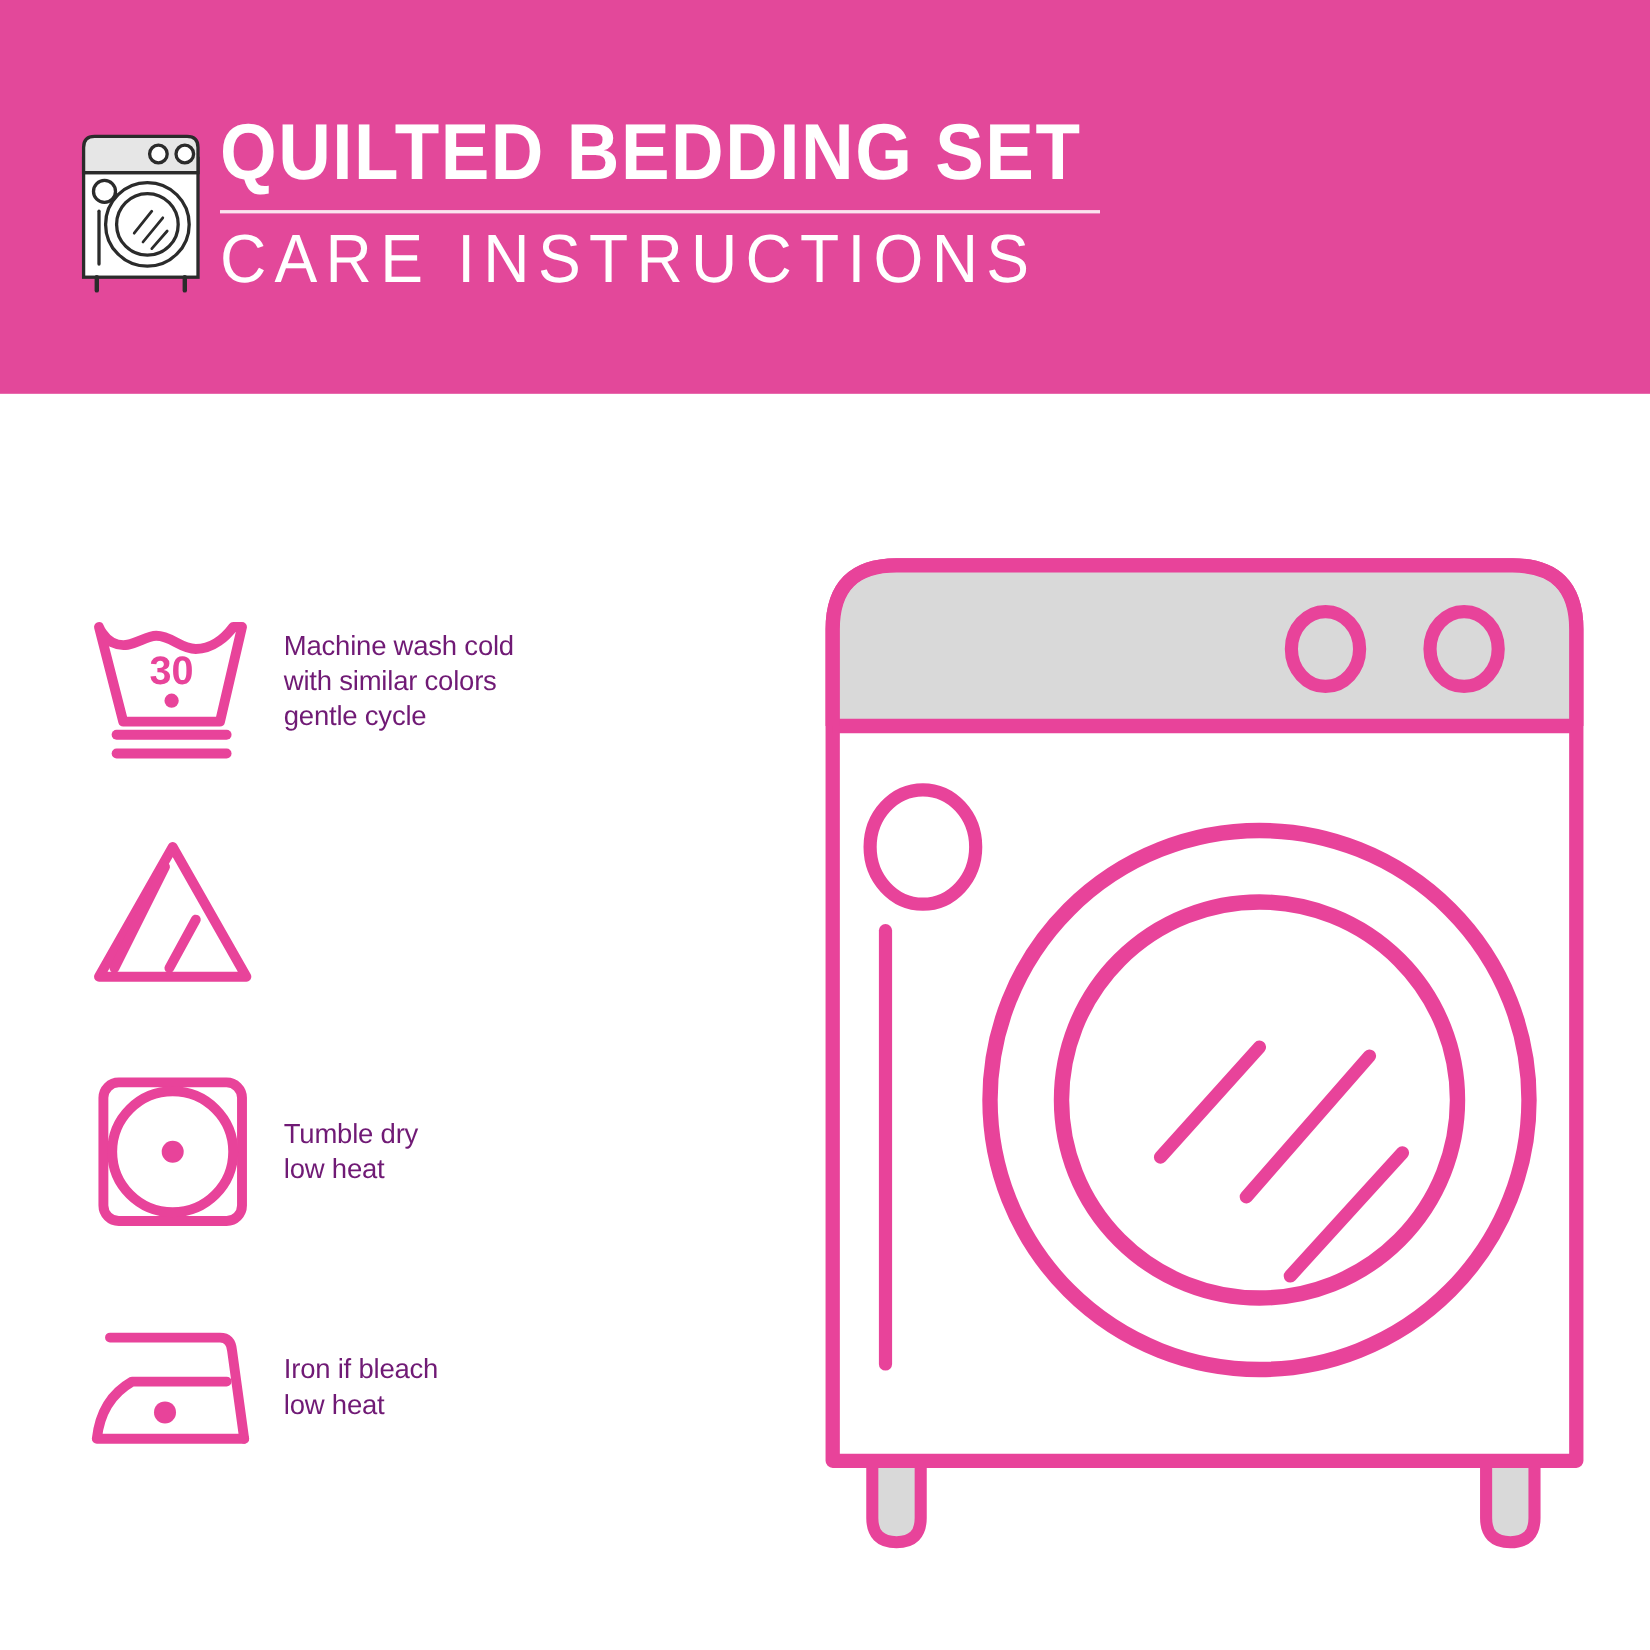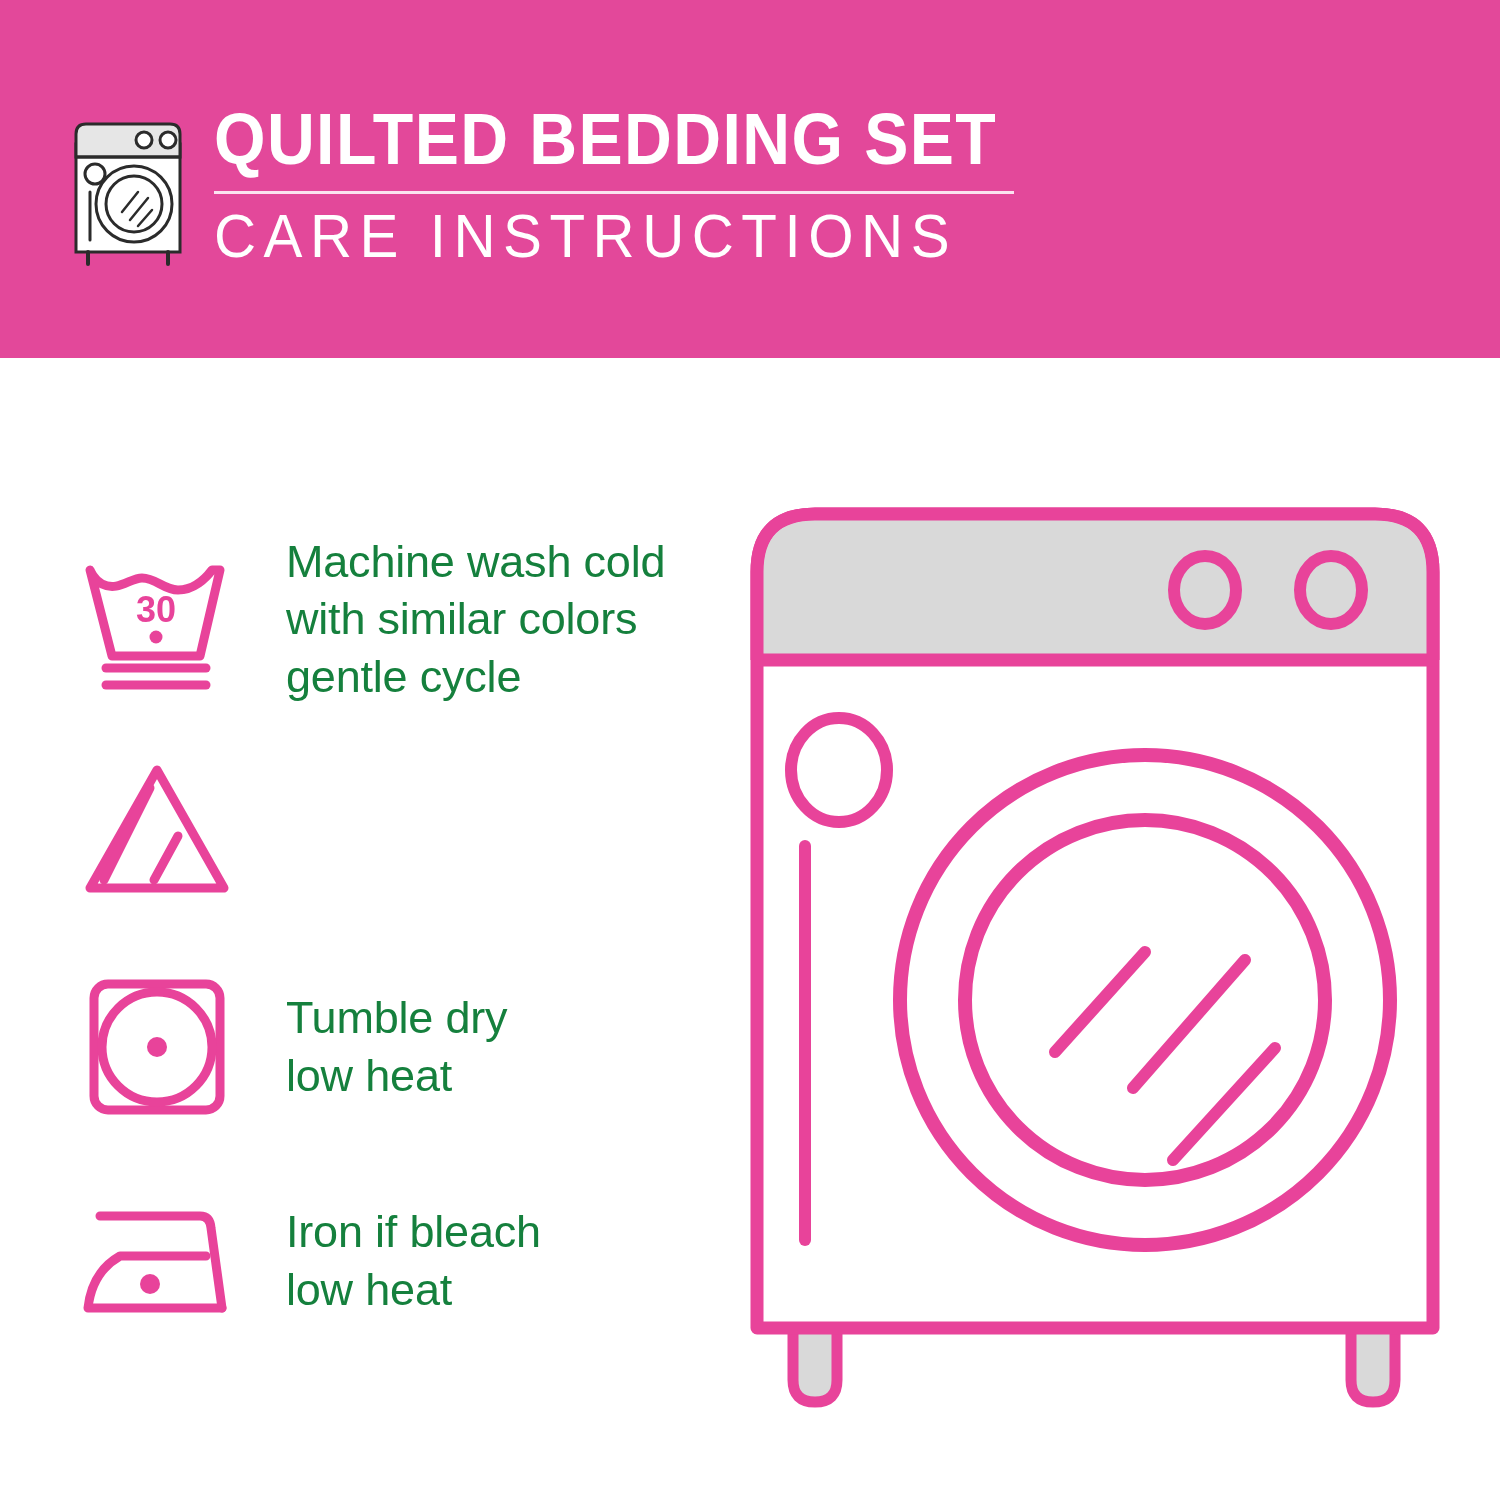--- a/index.html
+++ b/index.html
@@ -16,21 +16,21 @@
     position:absolute;
     left:0; top:0;
     width:1500px; height:358px;
     background:#E3489A;
   }
   #header-inner {
     position:absolute;
     left:68px; top:104px;
     display:flex;
     align-items:flex-end;
-    gap:26px;
+    gap:12px;
   }
   #header-logo { width:120px; height:155px; flex:0 0 auto; margin-top:8px;}
   #header-text { display:flex; flex-direction:column; }
   #title-main {
     color:#ffffff;
     font-size:72px;
     font-weight:bold;
     letter-spacing:1.5px;
     line-height:0.98;
     font-stretch:condensed;
@@ -64,23 +64,23 @@
     display:flex;
     align-items:center;
     height:214px;
   }
   .care-icon {
     width:170px; height:170px;
     flex:0 0 auto;
     display:flex; align-items:center; justify-content:center;
   }
   .care-text {
-    margin-left:44px;
-    color:#15803d;
-    font-size:45px;
+    margin-left:16px;
+    color:#701a75;
+    font-size:25px;
     line-height:1.28;
     letter-spacing:-0.2px;
     white-space:pre-line;
   }
 
   
   #machine-illustration {
     position:absolute;
     left:745px; top:500px;
     width:700px; height:940px;

